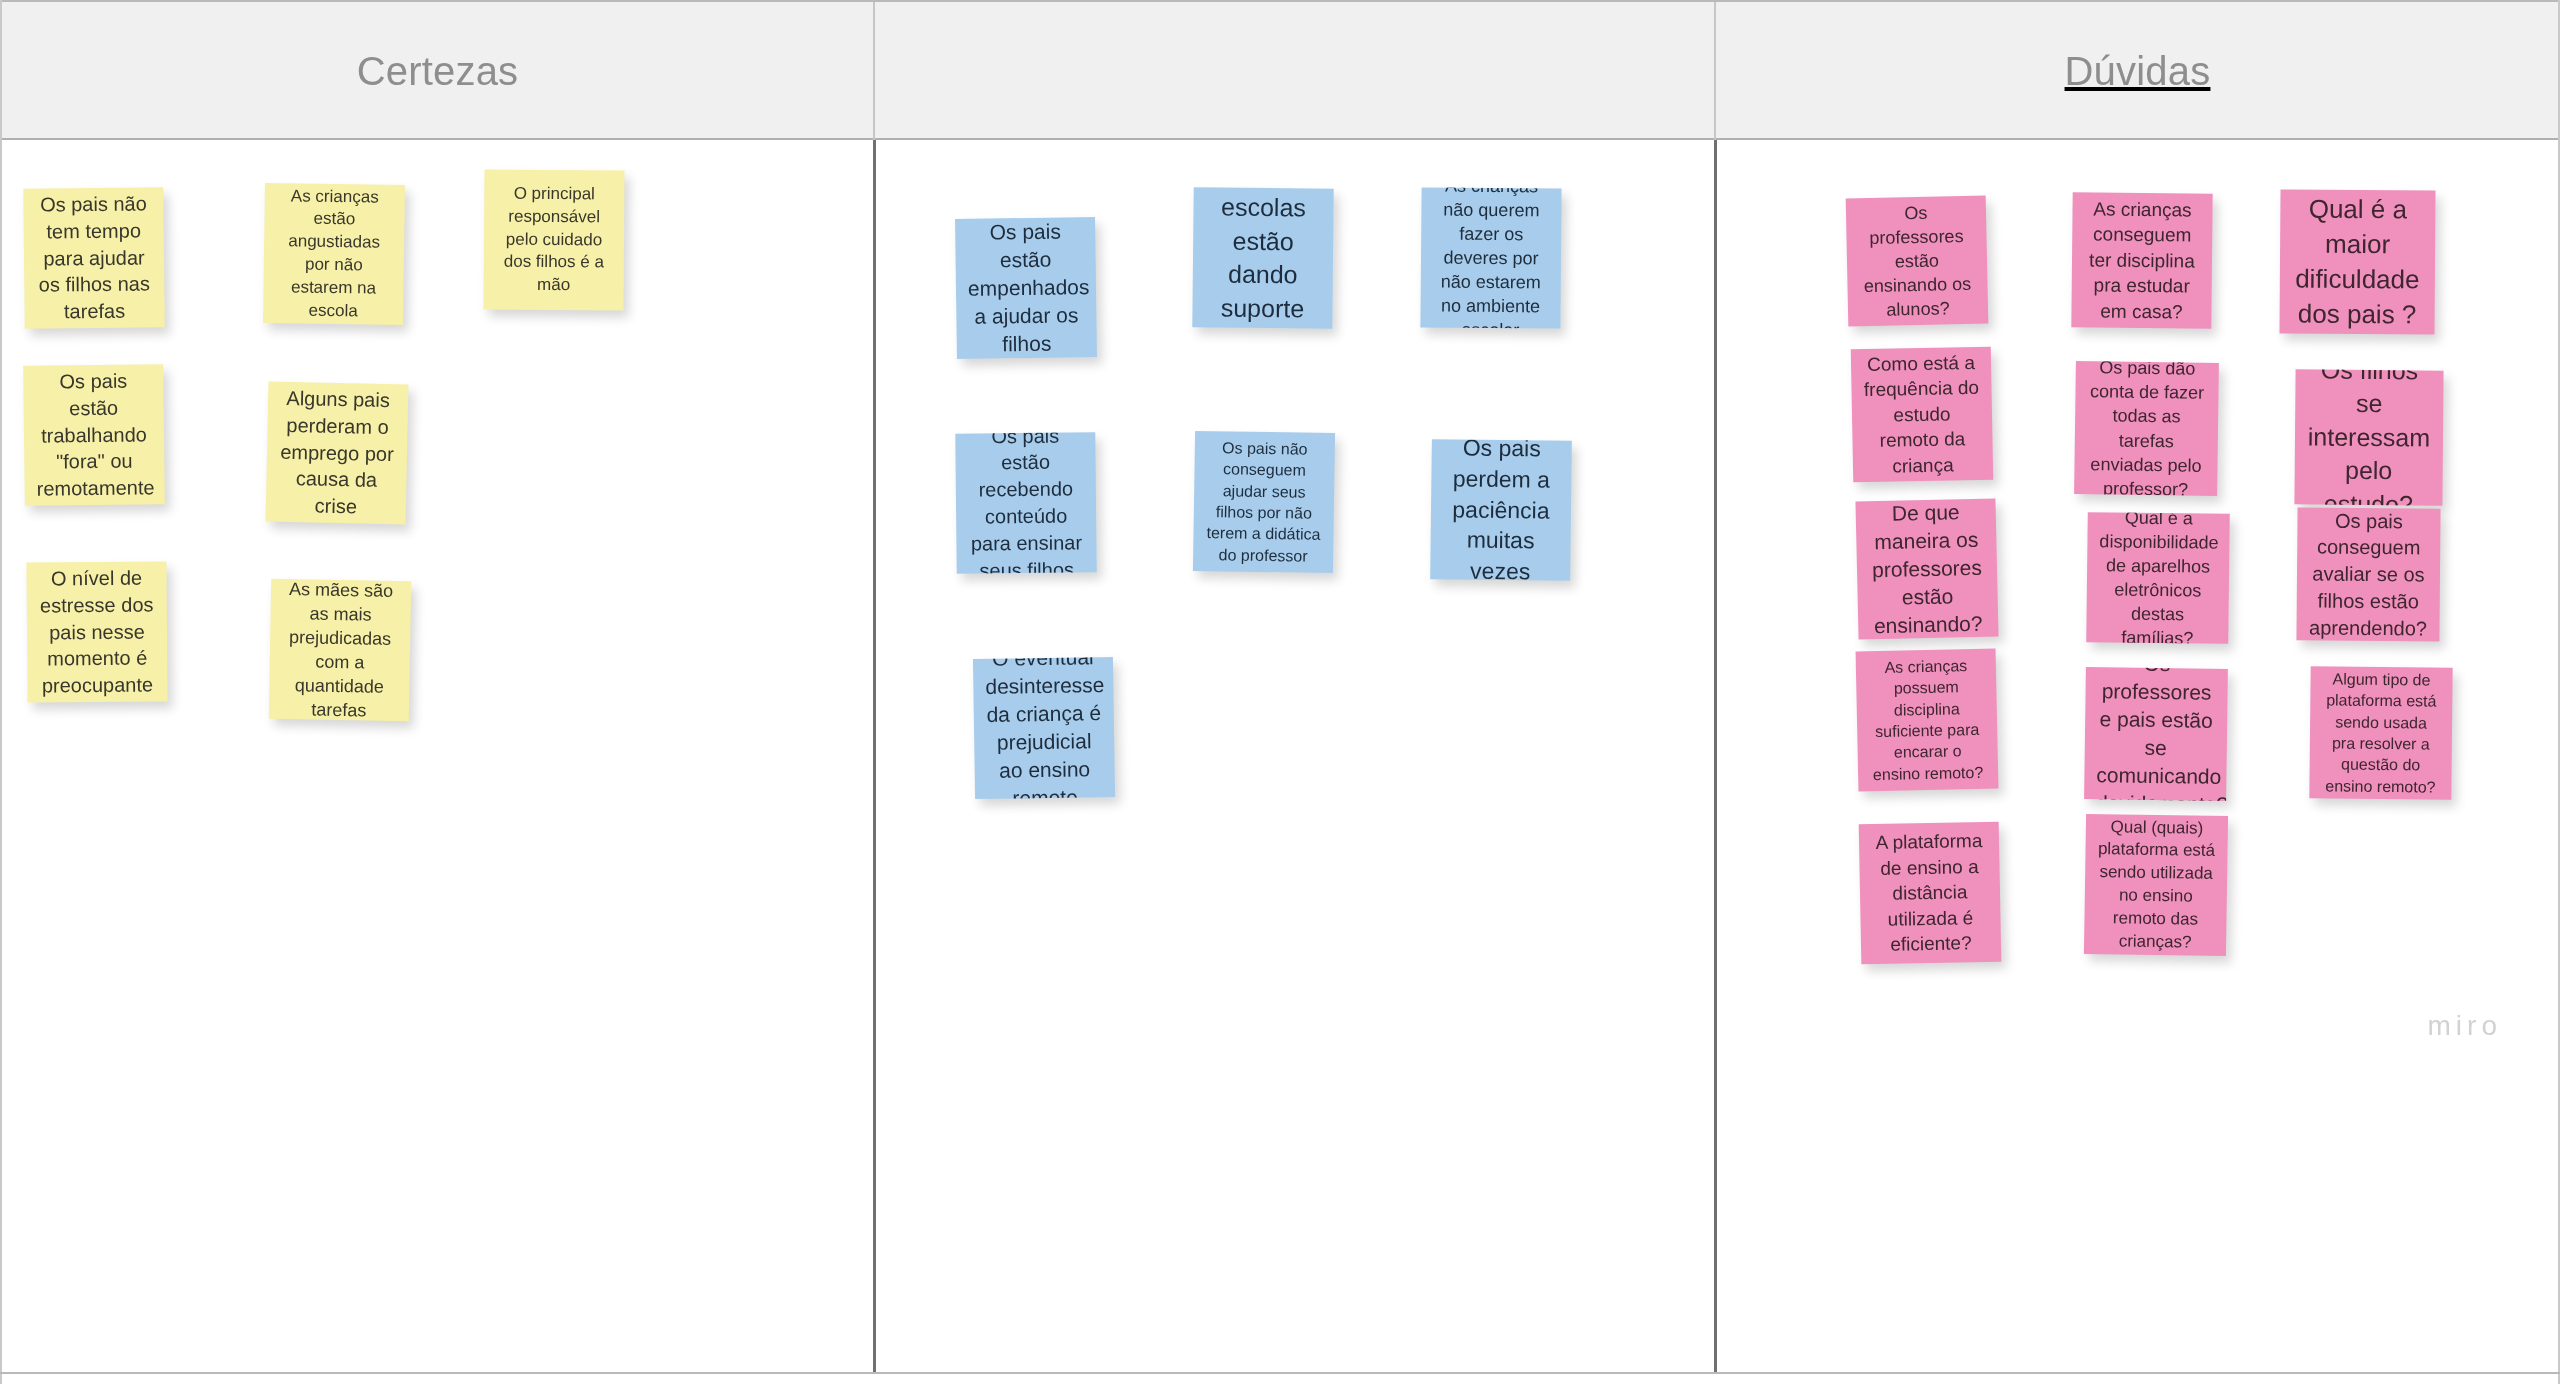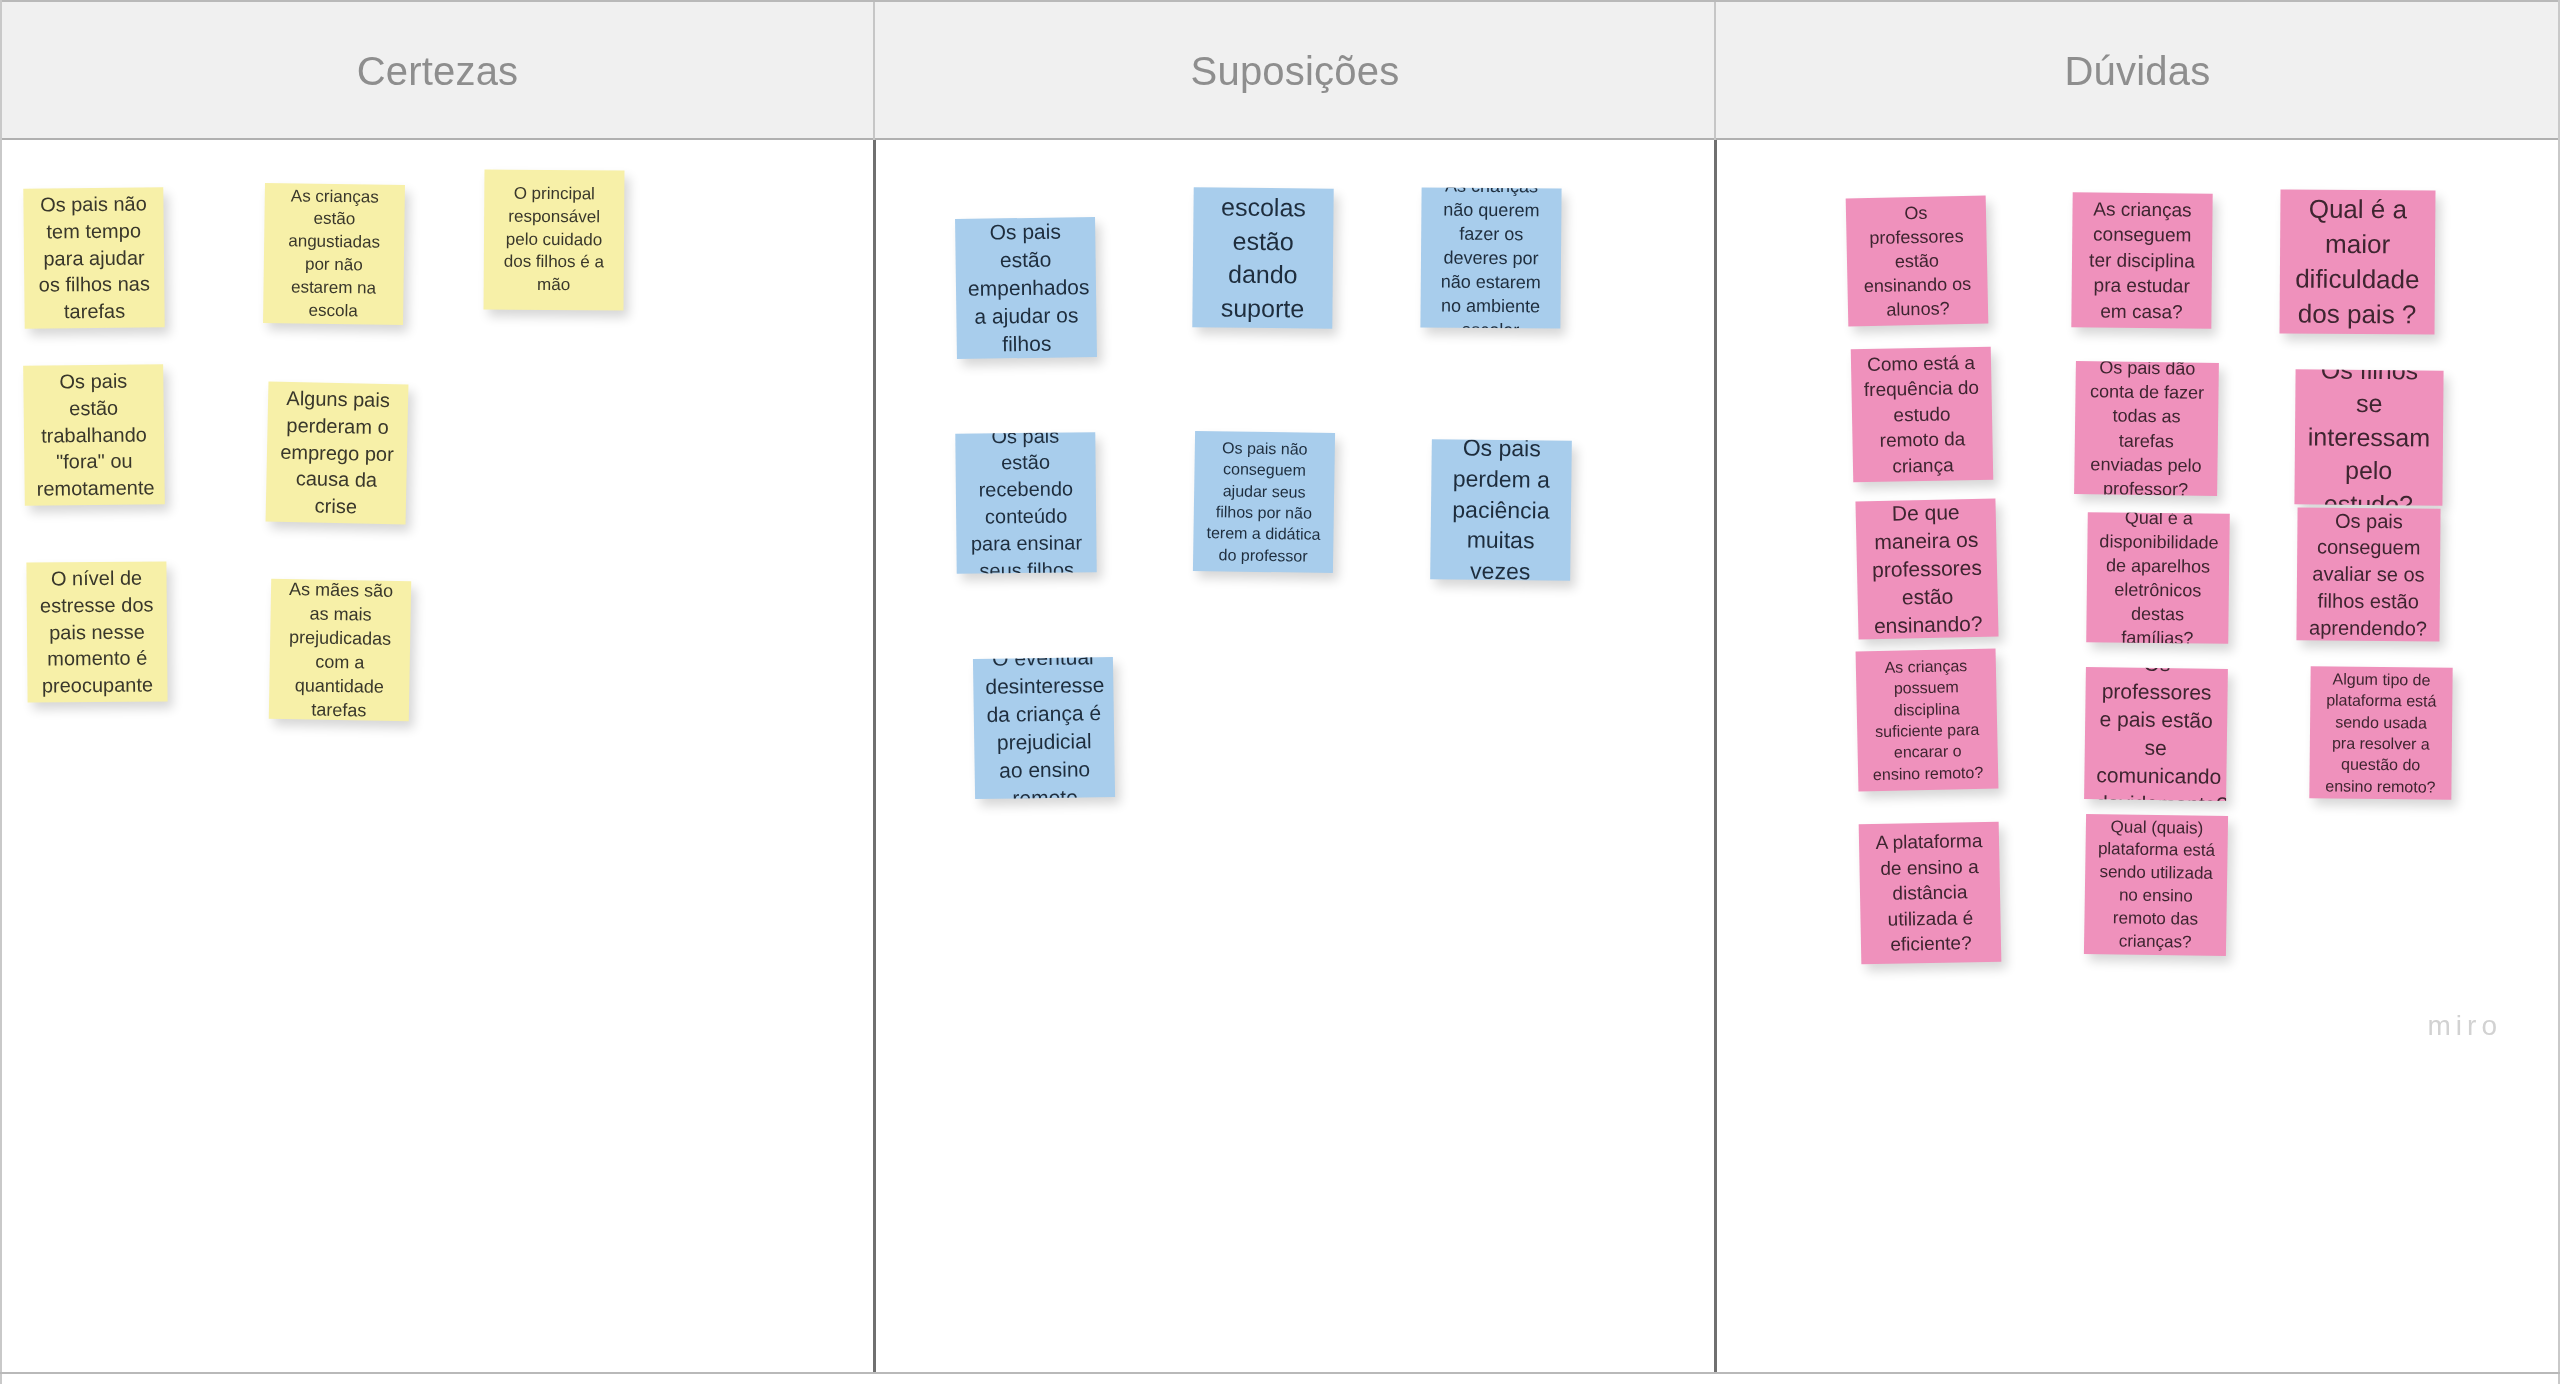--- a/index.html
+++ b/index.html
@@ -100,24 +100,21 @@
 
   <div class="frame-border-top"></div>
   <div class="frame-border-left"></div>
   <div class="frame-border-right"></div>
 
   <div class="header-band"></div>
 
   <div class="header-cell" id="head-0" style="left: 2px; width: 871px;">
     <div class="header-title">Certezas</div>
   </div>
-  <div class="header-cell" id="head-1" style="left: 876px; width: 838px;">
-    <div class="header-title">Suposições</div>
-  </div>
-  <div class="header-cell" id="head-2" style="left: 1717px; width: 841px;">
+  <div class="header-cell" id="head-2" style="left: 1717px; width: 841px; text-decoration: underline;">
     <div class="header-title">Dúvidas</div>
   </div>
 
   <div class="col-divider head" id="headdiv-0" style="left: 873px;"></div>
   <div class="col-divider head" id="headdiv-1" style="left: 1714px;"></div>
 
   <div class="column" id="col-0" style="left: 2px; width: 871px;">
       <div class="note yellow" style="left: 22px; top: 48px; width: 140px; height: 140px; font-size: 20px; transform: rotate(-0.6deg);">
         <span>Os pais não tem tempo para ajudar os filhos nas tarefas</span>
       </div>

